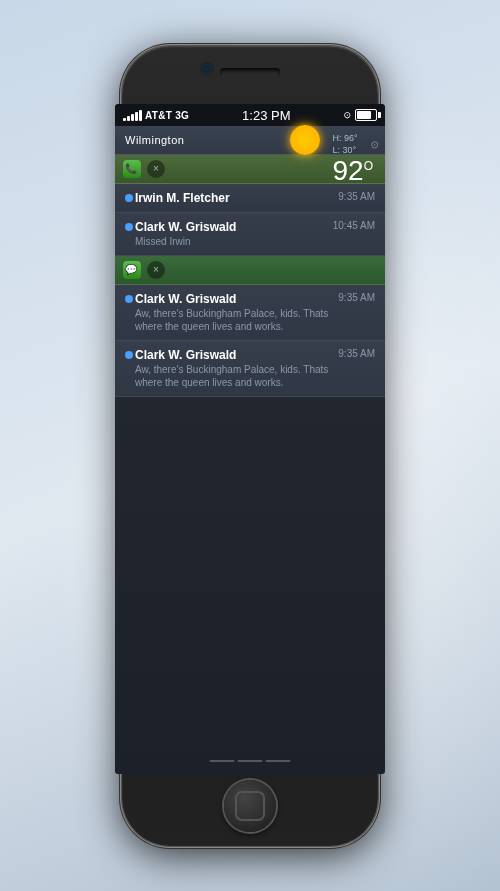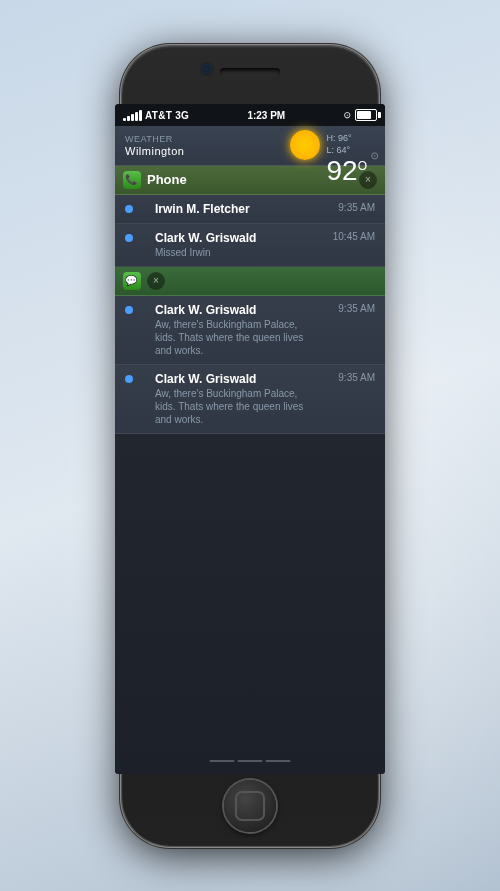--- a/index.html
+++ b/index.html
@@ -153,22 +153,22 @@
 
     .carrier-text {
       color: #fff;
       font-size: 10px;
       font-weight: 600;
       letter-spacing: 0.3px;
     }
 
     .status-center {
       color: #fff;
-      font-size: 10px;
-      font-weight: 700;
+      font-size: 13px;
+      font-weight: 400;
     }
 
     .status-right {
       display: flex;
       align-items: center;
       gap: 4px;
     }
 
     .battery-icon {
       width: 22px;
@@ -230,21 +230,21 @@
       transform: translateY(-50%);
       width: 30px;
       height: 30px;
       background: radial-gradient(circle, #ffcc00, #ffaa00);
       border-radius: 50%;
       box-shadow: 0 0 12px rgba(255,180,0,0.7), 0 0 6px rgba(255,220,0,0.5);
     }
 
     .weather-temp {
       position: absolute;
-      right: 18px;
+      right: 12px;
       top: 6px;
     }
 
     .weather-hi-lo {
       color: #aabbcc;
       font-size: 9px;
       line-height: 1.4;
     }
 
     .weather-main-temp {
@@ -321,21 +321,21 @@
       font-size: 10px;
     }
 
     
     .notif-item {
       background: linear-gradient(180deg, rgba(55,62,75,0.98) 0%, rgba(48,55,68,0.98) 100%);
       padding: 7px 10px 7px 10px;
       border-bottom: 1px solid rgba(255,255,255,0.06);
       display: flex;
       align-items: flex-start;
-      gap: 22px;
+      gap: 2px;
     }
 
     .notif-dot {
       width: 8px;
       height: 8px;
       background: #4a9eff;
       border-radius: 50%;
       flex-shrink: 0;
       margin-top: 3px;
     }
@@ -412,41 +412,39 @@
         <div class="status-center">1:23 PM</div>
         <div class="status-right">
           <span style="color:#fff;font-size:9px;">⊙</span>
           <div class="battery-icon">
             <div class="battery-fill"></div>
           </div>
         </div>
       </div>
 
       <div class="weather-widget">
-        <div class="weather-label">Weather</div>
         <div class="weather-city">Wilmington</div>
         <div class="weather-sun"></div>
         <div class="weather-temp">
           <div class="weather-hi-lo">
             <span>H: 96°</span><br>
-            <span>L: 64°</span>
+            <span>L: 30°</span>
           </div>
           <div class="weather-main-temp">
             <span>92</span>
               <span class="weather-deg">O</span>
           </div>
         </div>
         <div class="weather-expand-btn">⊙</div>
       </div>
 
       <div class="section-header">
         <div class="section-icon phone-section-icon">
           <span style="color:white;font-size:10px;">📞</span>
         </div>
-        <span class="section-title">Phone</span>
         <div class="section-close">
           <span>×</span>
         </div>
       </div>
 
       <div class="notif-item">
         <div class="notif-dot"></div>
         <div class="notif-content">
           <div class="notif-name">Irwin M. Fletcher</div>
         </div>

